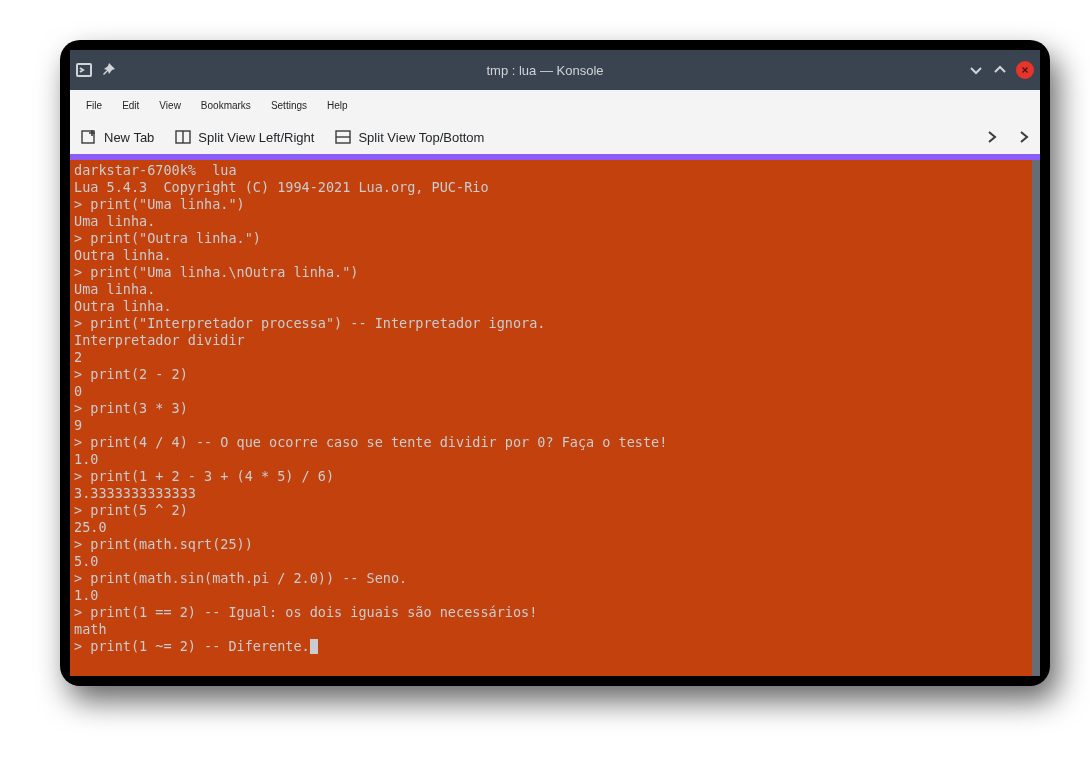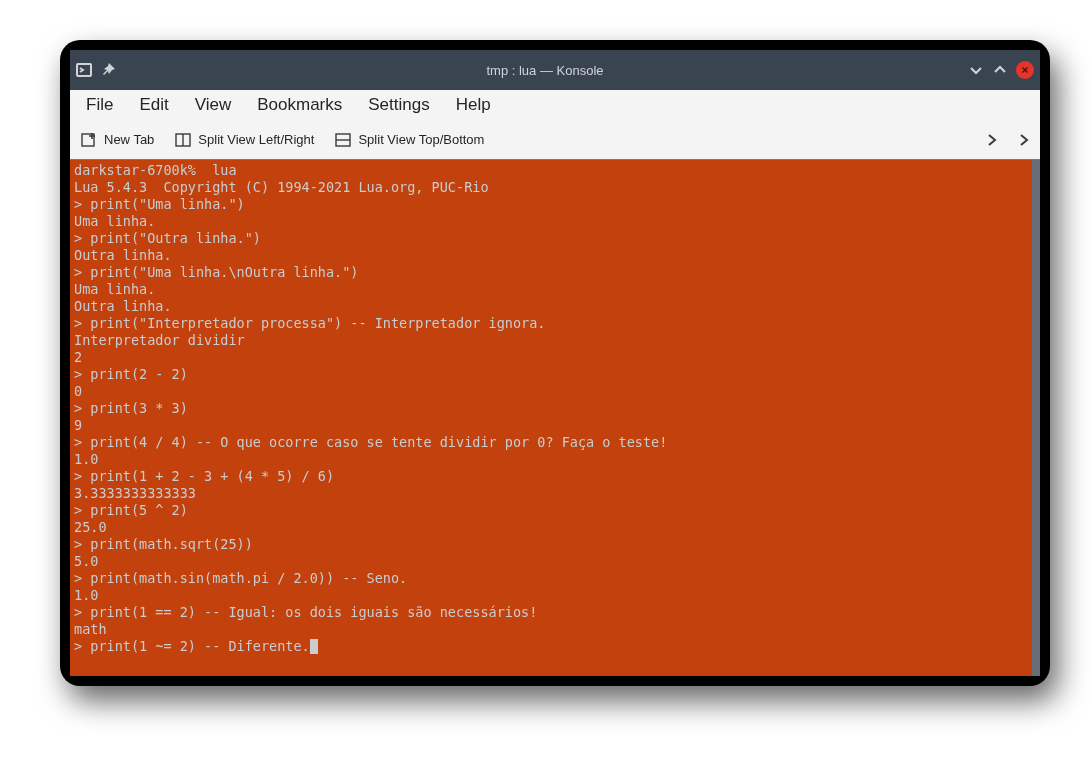--- a/index.html
+++ b/index.html
@@ -40,35 +40,35 @@
     .tb-icon { width: 16px; height: 16px; display: inline-flex; align-items: center; justify-content: center; }
     .tb-icon svg { stroke: #d0d4d8; fill: none; stroke-width: 2; }
     .close-btn { width: 18px; height: 18px; background: #e6342a; border-radius: 50%; display: flex; align-items: center; justify-content: center; }
     .close-btn svg { stroke: #4a1010; stroke-width: 2; }
     .menubar {
       background: #f4f4f4;
       height: 30px;
       display: flex;
       align-items: center;
       padding: 0 6px;
-      gap: 6px;
-      font-size: 17px;
+      gap: 0;
+      font-size: 10px;
       color: #232629;
     }
     .menu-item { padding: 4px 10px; cursor: pointer; }
     .toolbar {
       background: #f4f4f4;
       height: 40px;
       display: flex;
       align-items: center;
       padding: 0 8px;
       gap: 16px;
       font-size: 13px;
       color: #232629;
-      border-bottom: 1px solid #8b5cf6;
+      border-bottom: 6px solid #8b5cf6;
     }
     .tool-btn { display: flex; align-items: center; gap: 6px; cursor: pointer; padding: 4px 2px; }
     .tool-icon { width: 18px; height: 18px; display: inline-flex; align-items: center; justify-content: center; }
     .tool-icon svg { stroke: #3a3a3a; fill: none; stroke-width: 1.4; }
     .toolbar-spacer { flex: 1; }
     .chevron { width: 16px; height: 16px; }
     .chevron svg { stroke: #3a3a3a; fill: none; stroke-width: 2; }
     .terminal {
       background: #c2410c;
       color: #c9ccd0;

